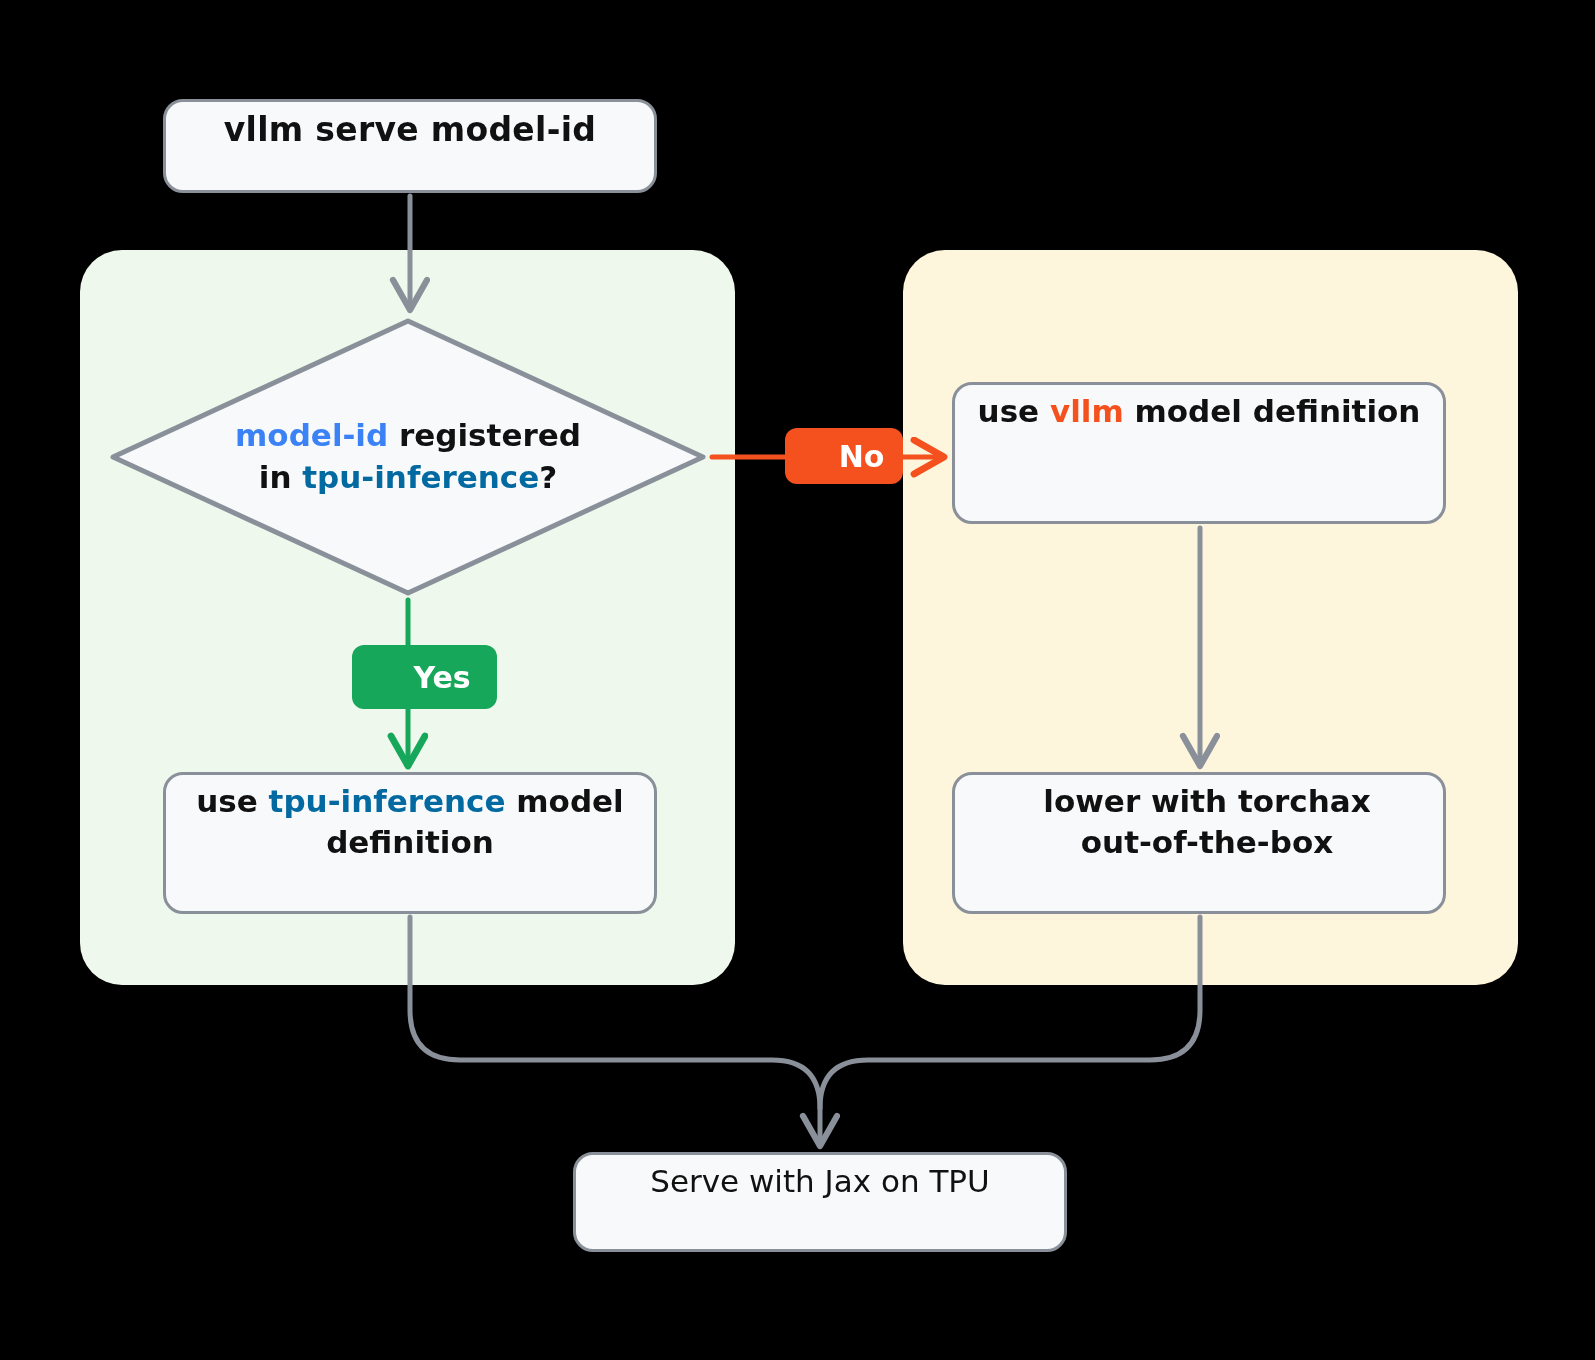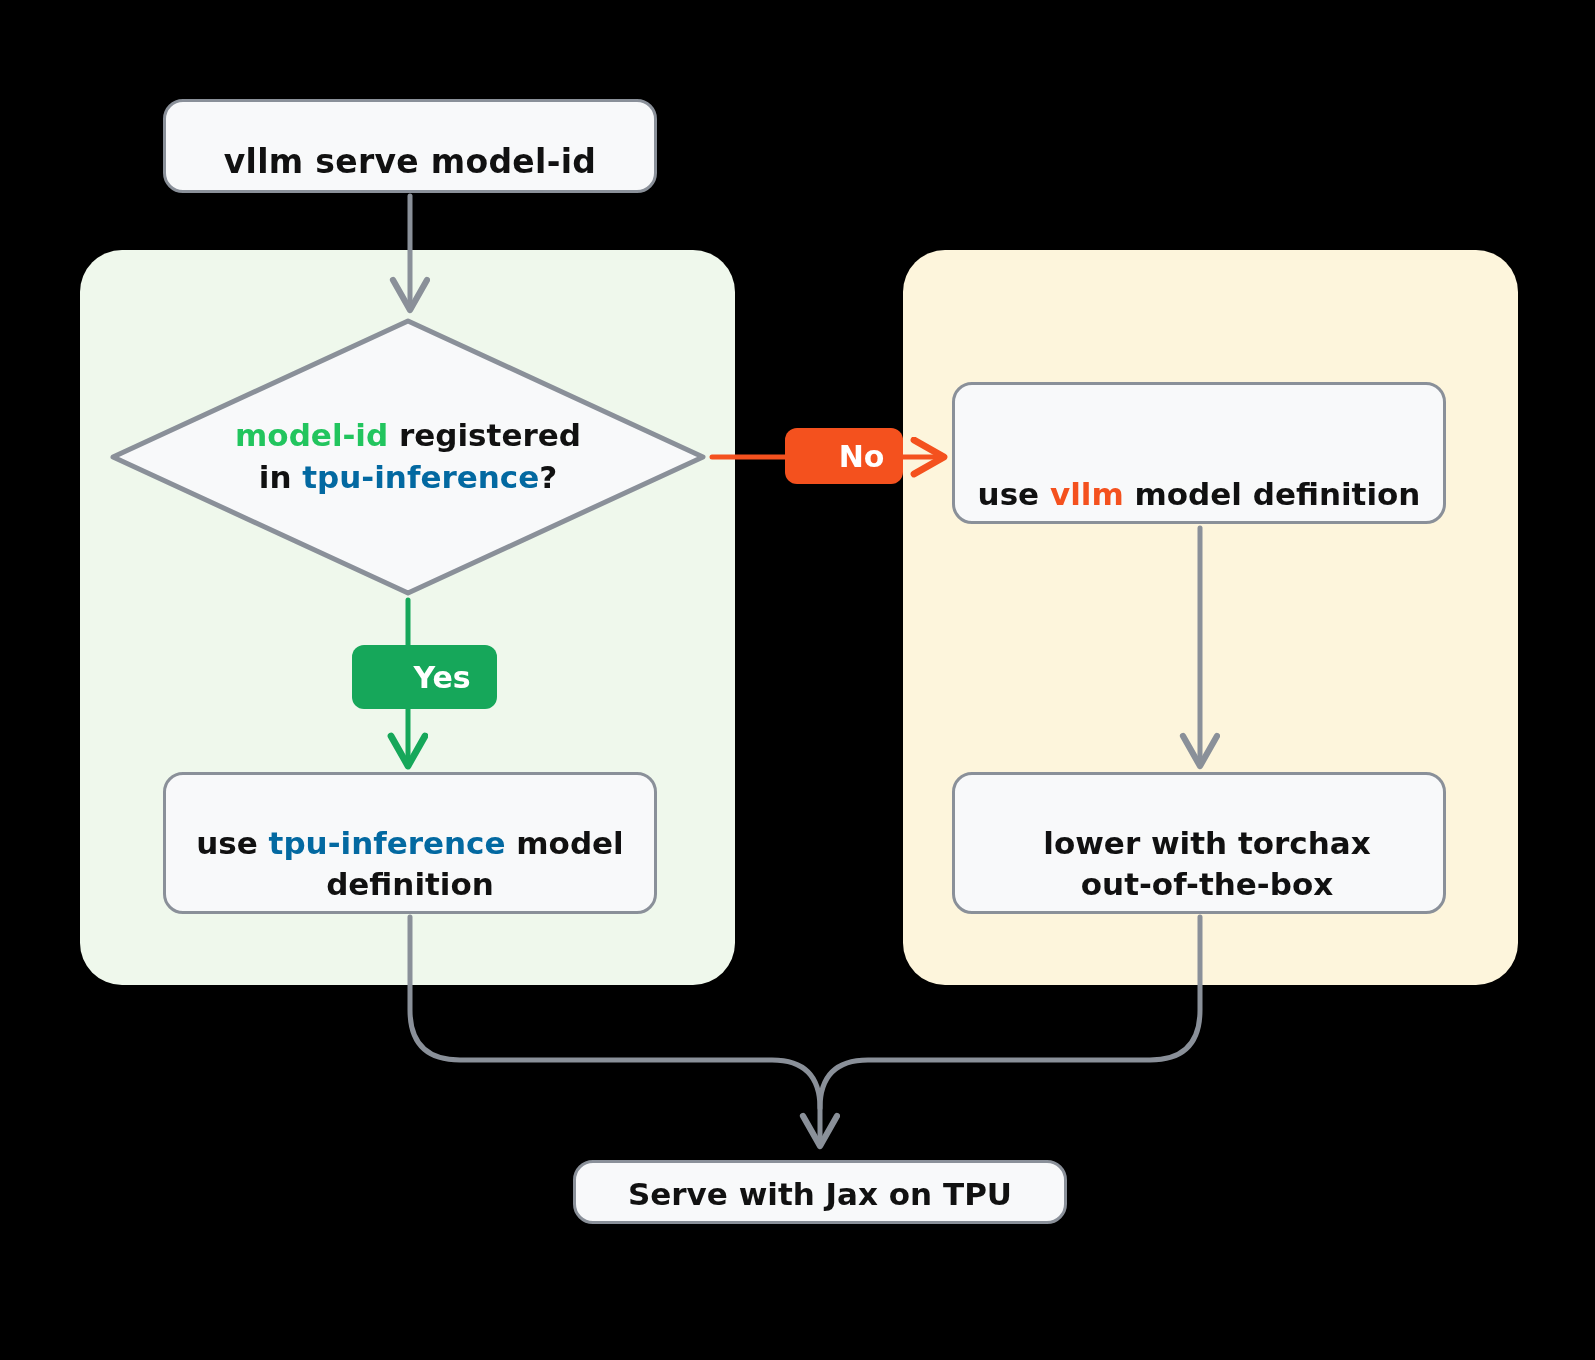--- a/index.html
+++ b/index.html
@@ -38,21 +38,21 @@
     background: #FDF5DC;
   }
 
   .node {
     position: absolute;
     box-sizing: border-box;
     background: #F8F9FA;
     border: 3px solid #8A9099;
     border-radius: 20px;
     display: flex;
-    align-items: flex-end;
+    align-items: flex-start;
     justify-content: center;
     text-align: center;
     color: #111111;
     line-height: 1.32;
     padding: 6px 16px;
   }
   .node .txt { display: block; }
 
   #node-start {
     left: 163px; top: 99px; width: 494px; height: 94px;
@@ -64,22 +64,22 @@
   }
   #node-vllm-def {
     left: 952px; top: 382px; width: 494px; height: 142px;
     font-size: 31px; font-weight: 600;
   }
   #node-torchax {
     left: 952px; top: 772px; width: 494px; height: 142px;
     font-size: 31px; font-weight: 600; padding-left: 32px;
   }
   #node-serve {
-    left: 573px; top: 1152px; width: 494px; height: 64px;
-    font-size: 31px; font-weight: 700; margin-top: 8px;
+    left: 573px; top: 1152px; width: 494px; height: 100px;
+    font-size: 31px; font-weight: 400;
   }
 
   
   #node-decision {
     position: absolute;
     left: 108px;
     top: 316px;
     width: 600px;
     height: 282px;
   }
@@ -93,21 +93,21 @@
     display: flex;
     align-items: center;
     justify-content: center;
     text-align: center;
     font-size: 31px;
     font-weight: 600;
     line-height: 1.35;
     color: #111111;
   }
 
-  .kw-blue   { color: #22c55e; }
+  .kw-blue   { color: #3b82f6; }
   .kw-green  { color: #0369a1; }
   .kw-orange { color: #F4511E; }
 
   .badge {
     position: absolute;
     display: flex;
     align-items: center;
     justify-content: center;
     color: #FFFFFF;
     font-weight: 600;

